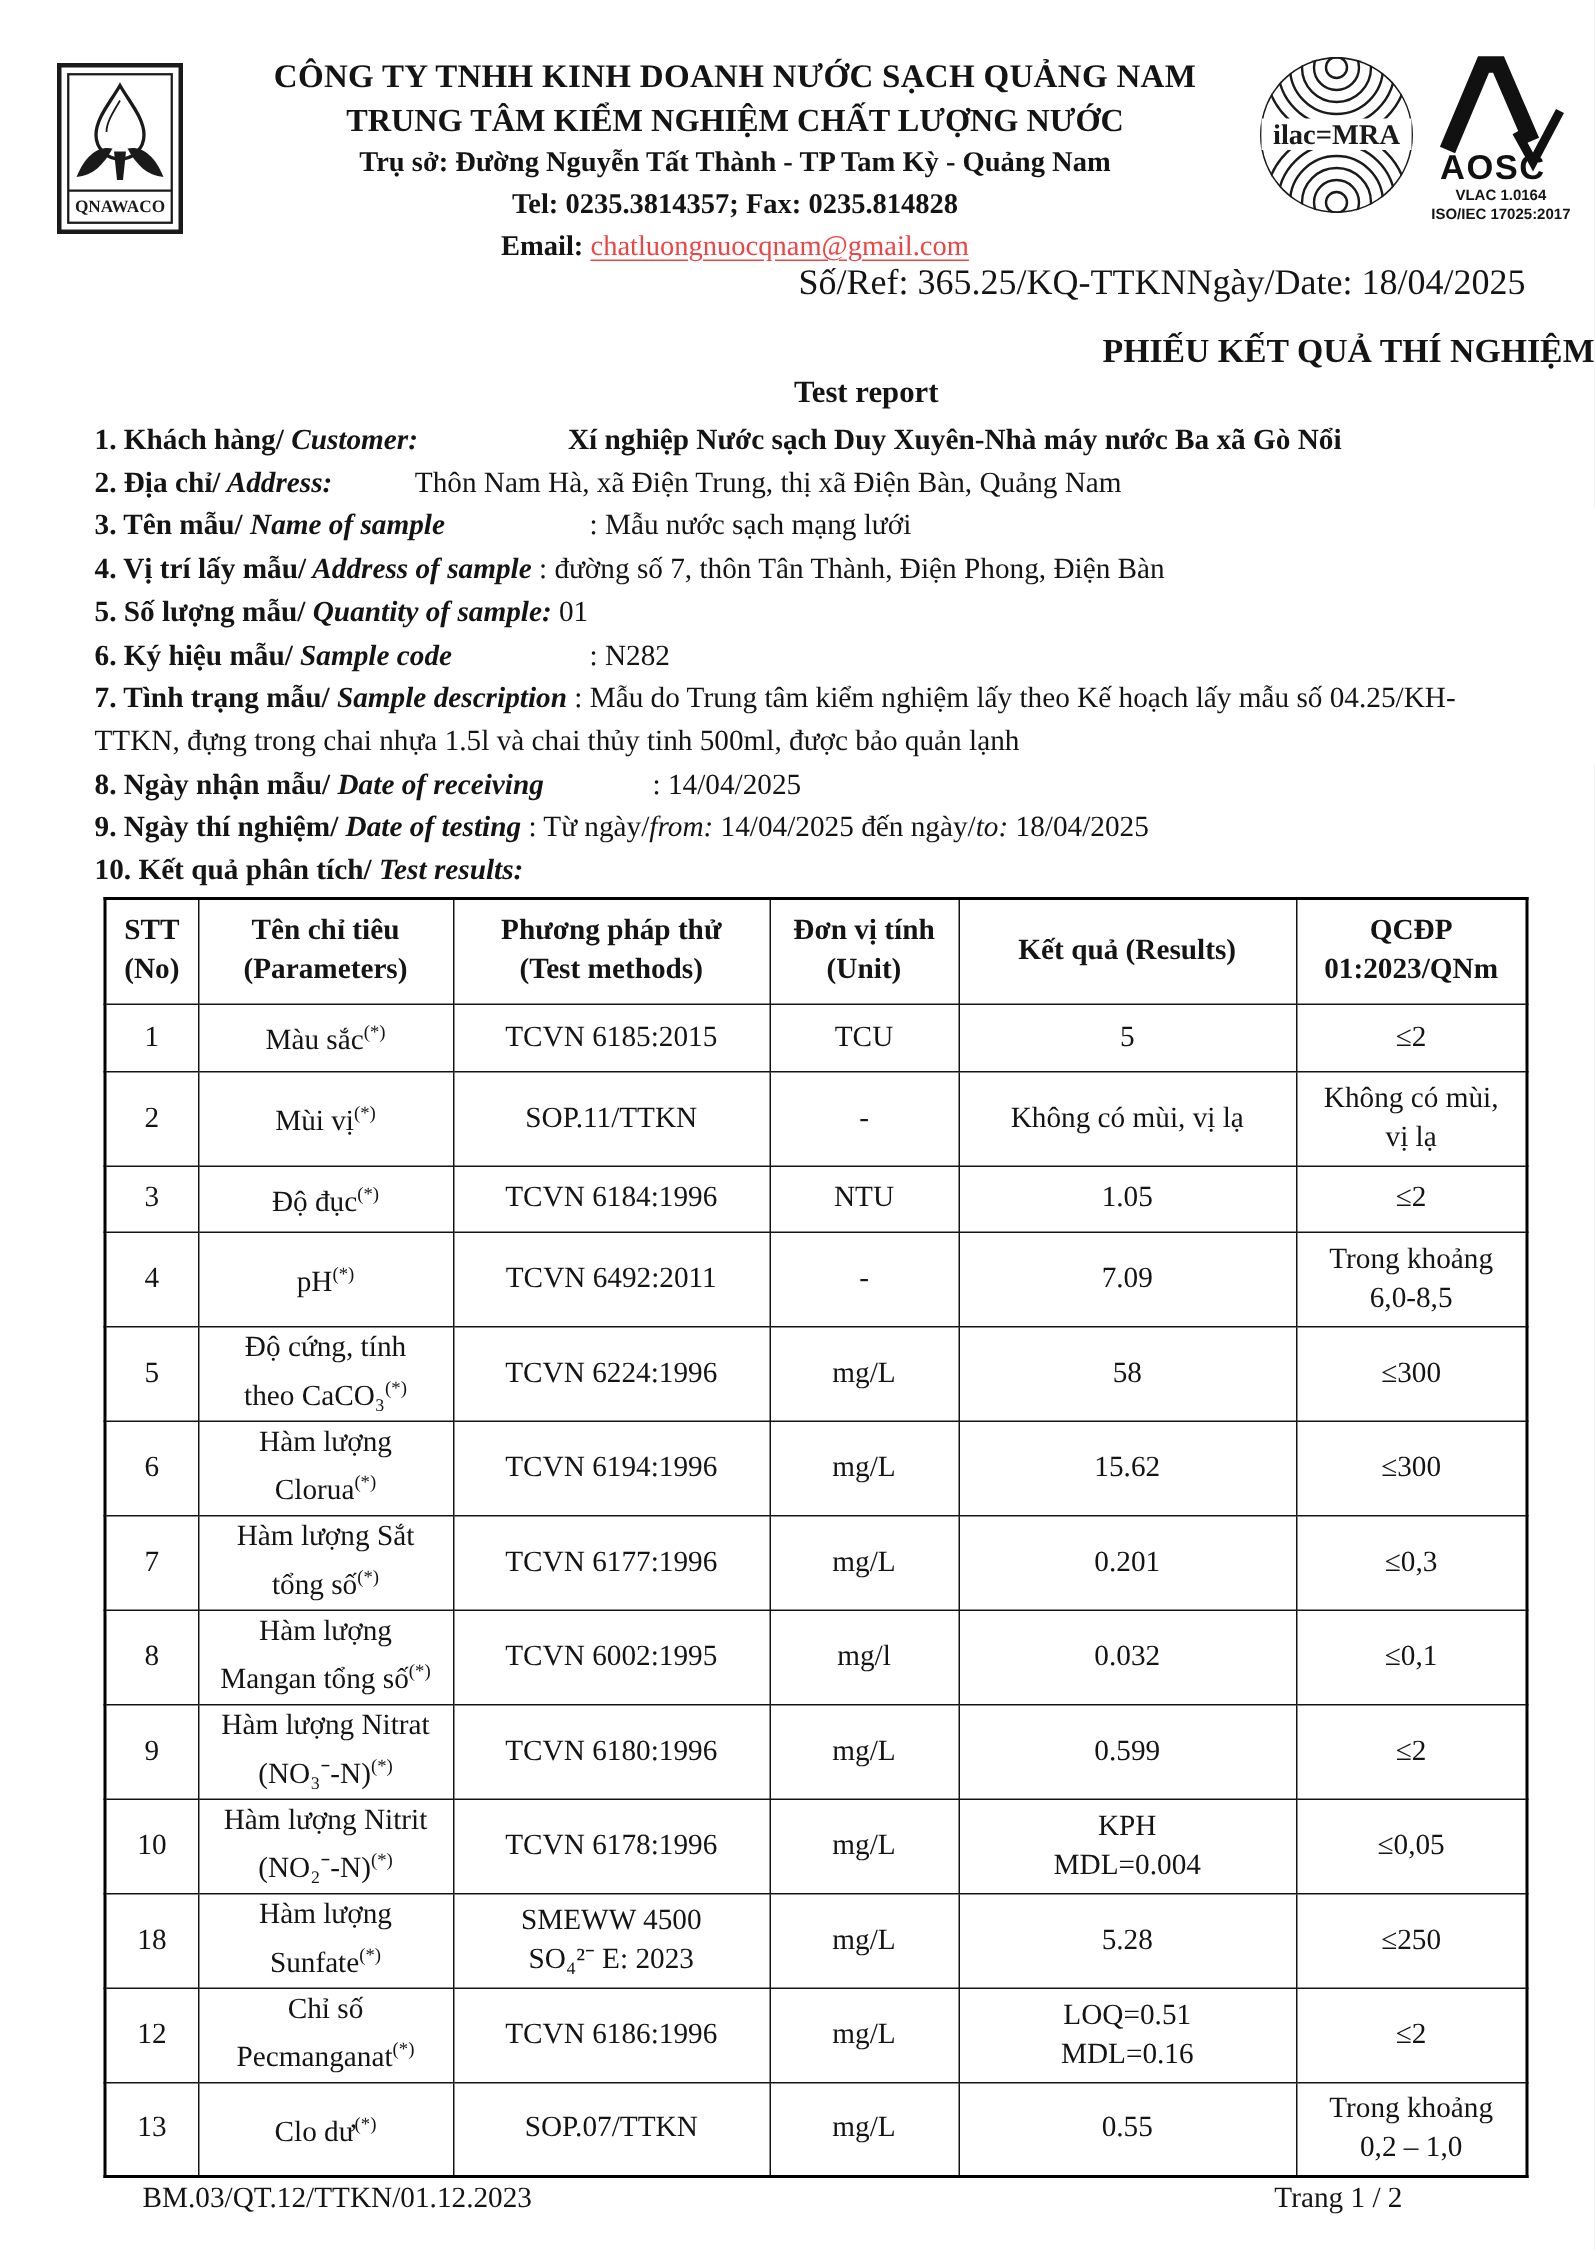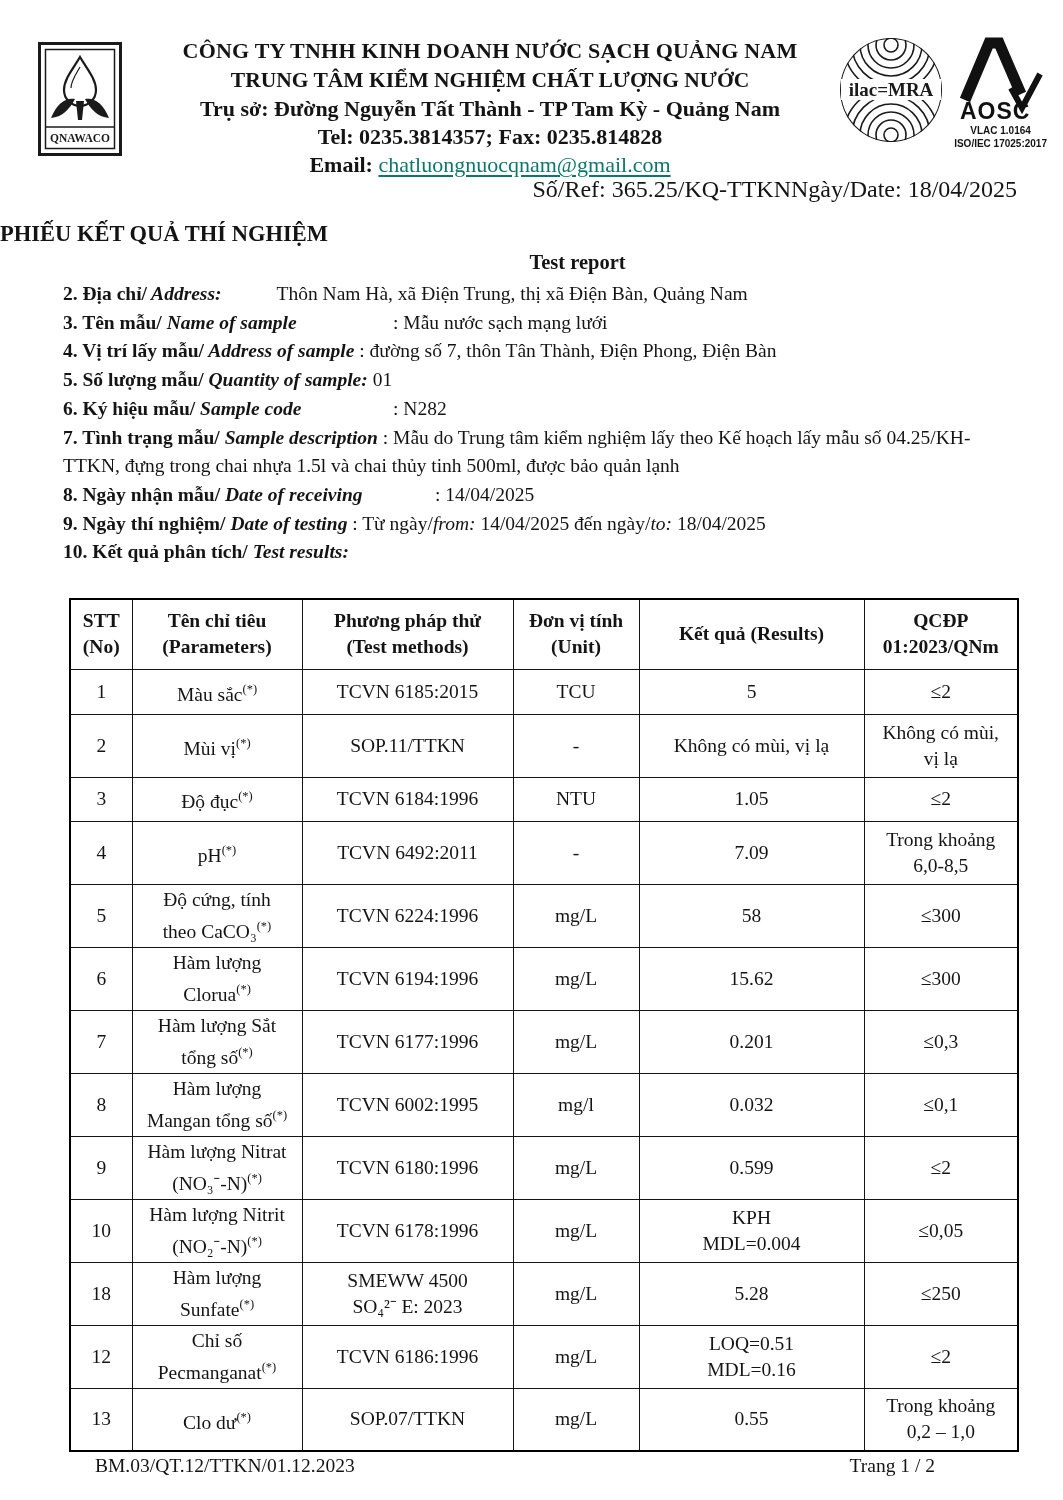--- a/index.html
+++ b/index.html
@@ -7,28 +7,28 @@
     position:relative; width:1063px; height:1500px; margin:0 auto;
     background:#ffffff; color:#141414;
     font-family:"Liberation Serif","DejaVu Serif",serif;
     overflow:hidden;
   }
   
   .logo-left { position:absolute; left:38px; top:42px; }
   .hdr-center { position:absolute; left:170px; width:640px; top:36px; text-align:center; }
   .hdr-company  { font-size:22px; line-height:30px; font-weight:600; letter-spacing:0.2px; }
   .hdr-centername { font-size:21.5px; line-height:29px; font-weight:bold; }
-  .hdr-line { font-size:22px; line-height:28px; font-weight:bold; }
-  .hdr-email a, .email-addr { font-weight:normal; text-decoration:underline; text-underline-offset:3px; color:#0f766e;text-align:center; }
+  .hdr-line { font-size:19px; line-height:28px; font-weight:bold; }
+  .hdr-email a, .email-addr { font-weight:normal; text-decoration:underline; text-underline-offset:3px; color:#ef4444;text-align:center; }
   .logos-right { position:absolute; right:16px; top:36px; display:flex; gap:10px; align-items:flex-start; }
   .aosc-col { display:flex; flex-direction:column; align-items:center; }
   .cert-line { font-size:10px; font-weight:bold; white-space:nowrap; line-height:13px; font-family:"Liberation Sans","DejaVu Sans",sans-serif; }
   
   .ref-line { position:absolute; top:176px; left:63px; right:46px; display:flex; justify-content:flex-end; font-size:24px; }
-  .doc-title    { position:absolute; top:221px; left:0; width:100%; text-align:left; font-size:22.5px; font-weight:bold; }
+  .doc-title    { position:absolute; top:221px; left:0; width:100%; text-align:right; font-size:22.5px; font-weight:bold; }
   .doc-subtitle { position:absolute; top:251px; left:0; width:100%; text-align:center; font-size:20.5px; font-weight:bold;margin-left:46px; }
   
   .info { position:absolute; top:280px; left:63px; width:948px; font-size:19.5px; line-height:28.7px; }
   .info b.lbl { font-weight:bold; }
   .info i.lbl-en { font-weight:bold; font-style:italic; }
   .grp { display:inline-block; }
   .grp-w330 { min-width:330px; }
   .grp-w372 { min-width:372px; }
   .val-bold { font-weight:bold; margin-left:100px; }
   .val-gap55 { margin-left:55px;margin-top:19px; }
@@ -119,20 +119,23 @@
   <div class="ref-line">
     <span>Số/Ref: 365.25/KQ-TTKN</span>
     <span>Ngày/Date: 18/04/2025</span>
   </div>
 
   <div class="doc-title">PHIẾU KẾT QUẢ THÍ NGHIỆM</div>
   <div class="doc-subtitle">Test report</div>
 
   <div class="info">
 
+    <div>
+      <b class="lbl">1. Khách hàng/</b><i class="lbl-en"> Customer:</i><span class="val-bold">Xí nghiệp Nước sạch Duy Xuyên-Nhà máy nước Ba xã Gò Nổi</span>
+    </div>
 
     <div>
       <b class="lbl">2. Địa chỉ/</b><i class="lbl-en"> Address:</i><span class="val-gap55">Thôn Nam Hà, xã Điện Trung, thị xã Điện Bàn, Quảng Nam</span>
     </div>
 
     <div>
       <span class="grp grp-w330"><b class="lbl">3. Tên mẫu/</b><i class="lbl-en"> Name of sample</i></span><span>: Mẫu nước sạch mạng lưới</span>
     </div>
 
     <div>

